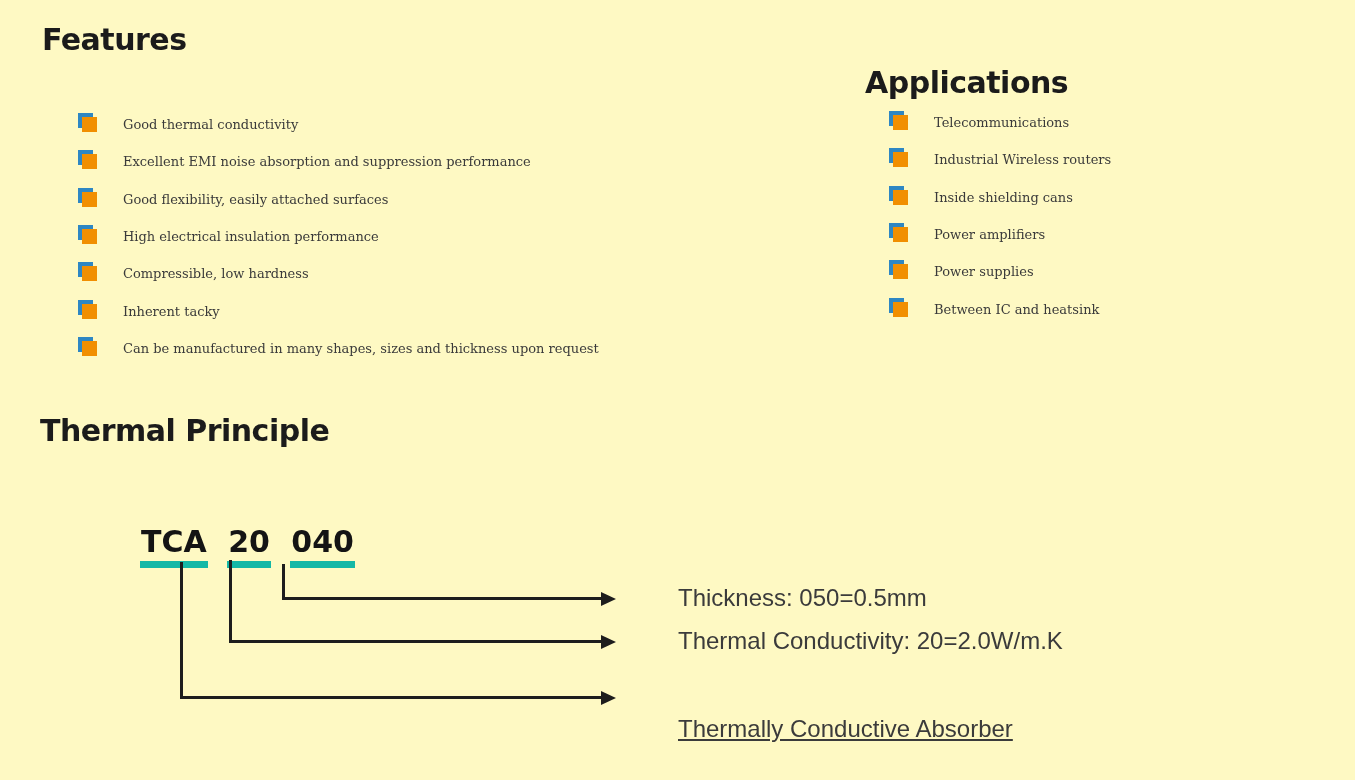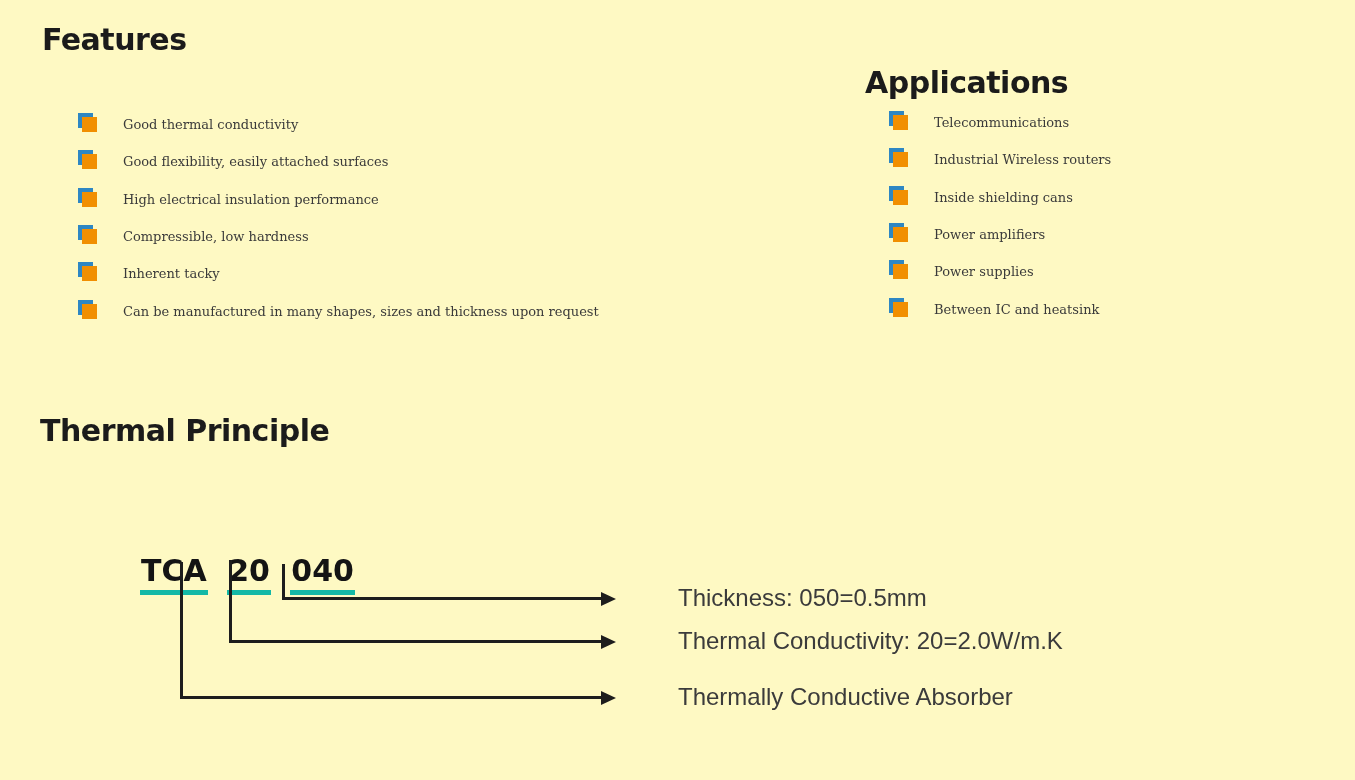--- a/index.html
+++ b/index.html
@@ -76,24 +76,23 @@
     position: absolute;
     left: 140px; top: 524px;
     font-family: "DejaVu Sans", "Liberation Sans", sans-serif;
     font-weight: bold;
     font-size: 30px;
     color: #141414;
     white-space: nowrap;
   }
   .code-seg {
     display: inline-block;
-    border-bottom: 5px solid #14b8a6;
+    border-bottom: 7px solid #14b8a6;
     padding: 0 1px 2px 1px;
     margin-right: 9px;
-    margin-top: 29px;
   }
   .code-seg:last-child { margin-right: 0; }
 
   .dline { position: absolute; background: #1d1d1d; }
   
   #v-tca  { left: 180px; top: 562px; width: 3px;  height: 137px; }
   #h-tca  { left: 180px; top: 696px; width: 422px; height: 3px; }
   
   #v-20   { left: 229px; top: 560px; width: 3px;  height: 82px; }
   #h-20   { left: 229px; top: 640px; width: 373px; height: 3px; }
@@ -115,33 +114,37 @@
   .legend-label {
     position: absolute;
     left: 678px;
     font-size: 24px;
     line-height: 26px;
     color: #3b3b3b;
     white-space: nowrap;
   }
   #legend-thickness { top: 585px; }
   #legend-thermal   { top: 628px; }
-  #legend-absorber  { top: 684px; }
+  #legend-absorber  { top: 716px; text-decoration: underline; }
 </style>
 </head>
 <body>
 
 <div class="page">
 
   <h2 class="section-title" id="features-title">Features</h2>
 
   <ul class="bullet-list" id="features-list">
     <li>
       <span class="bullet"></span>
       <span class="bullet-text">Good thermal conductivity</span>
+    </li>
+    <li>
+      <span class="bullet"></span>
+      <span class="bullet-text">Excellent EMI noise absorption and suppression performance</span>
     </li>
     <li>
       <span class="bullet"></span>
       <span class="bullet-text">Good flexibility, easily attached surfaces</span>
     </li>
     <li>
       <span class="bullet"></span>
       <span class="bullet-text">High electrical insulation performance</span>
     </li>
     <li>

